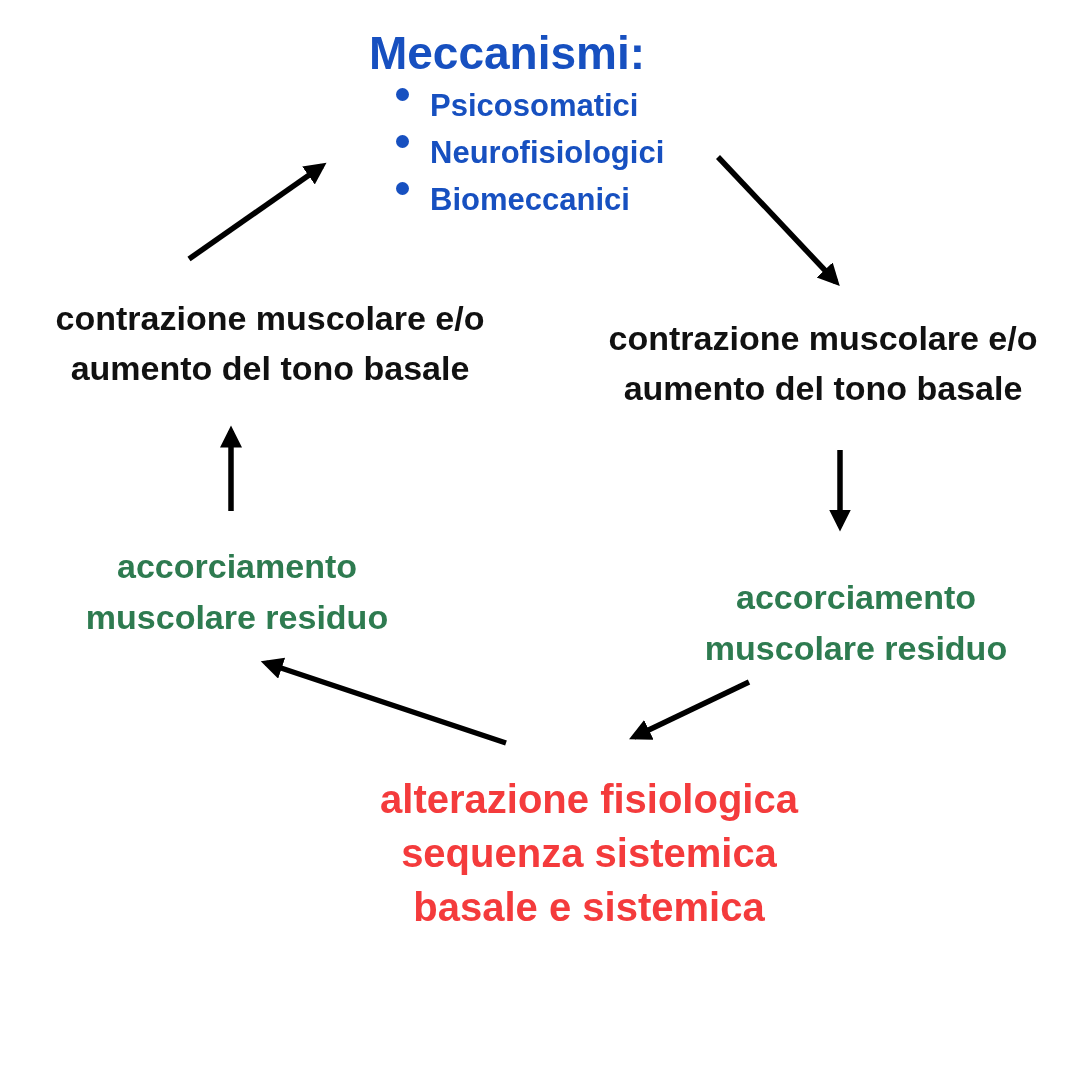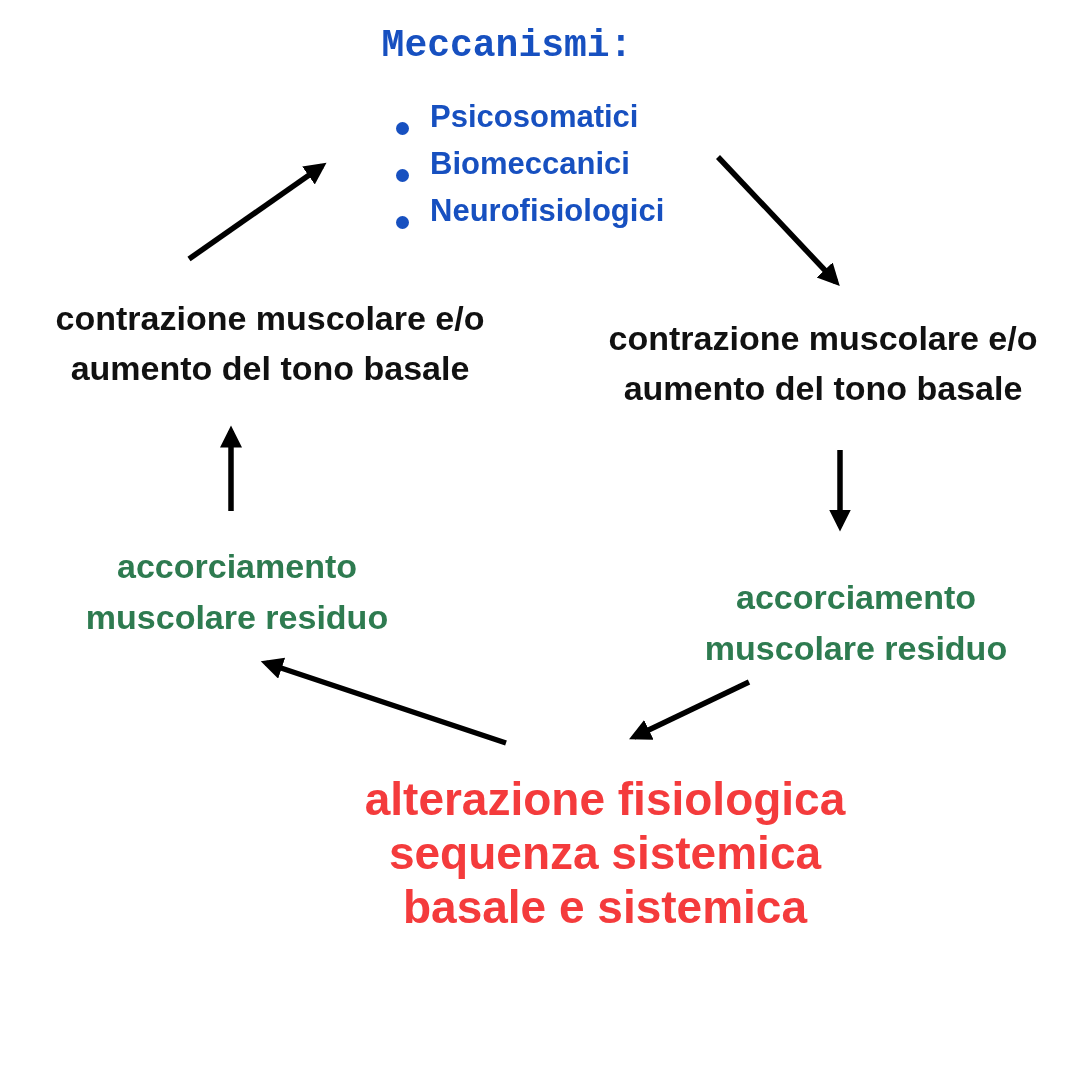--- a/index.html
+++ b/index.html
@@ -12,29 +12,29 @@
   html,body{background:#ffffff;}
   body{
     font-family:"Liberation Sans","DejaVu Sans",sans-serif;
     width:1080px;height:1080px;overflow:hidden;
   }
   .canvas{position:relative;width:1080px;height:1080px;background:#ffffff;}
   .node{position:absolute;text-align:center;font-weight:bold;}
   .node .ln{display:block;white-space:nowrap;}
 
   .title{
-    left:327px;top:24px;width:360px;
-    font-size:38px;line-height:44px;color:var(--blue);font-family:Liberation Mono, monospace;
+    left:327px;top:31px;width:360px;
+    font-size:46px;line-height:44px;color:var(--blue);
   }
   .mech-list{
     position:absolute;left:396px;top:88px;
     list-style:none;
   }
   .mech-list li{
-    display:flex;align-items:flex-end;height:47px;
+    display:flex;align-items:flex-start;height:47px;
     font-size:31px;font-weight:bold;color:var(--blue);white-space:nowrap;
   }
   .bullet-dot{
     width:13px;height:13px;border-radius:50%;
     background:var(--blue);margin-right:21px;flex:0 0 auto;
   }
 
   .contraction-left{
     left:20px;top:293px;width:500px;
     font-size:34px;line-height:50px;color:var(--ink);
@@ -45,22 +45,22 @@
   }
   .shortening-left{
     left:37px;top:541px;width:400px;
     font-size:34px;line-height:51px;color:var(--green);
   }
   .shortening-right{
     left:656px;top:572px;width:400px;
     font-size:34px;line-height:51px;color:var(--green);
   }
   .alteration{
-    left:345px;top:772px;width:520px;
-    font-size:46px;line-height:54px;color:var(--red);
+    left:329px;top:772px;width:520px;
+    font-size:40px;line-height:54px;color:var(--red);
   }
 
   svg.arrows{position:absolute;left:0;top:0;width:1080px;height:1080px;pointer-events:none;}
   svg.arrows line{stroke:#000;stroke-width:5.5;}
 </style>
 </head>
 <body>
 
 <div class="canvas">
 
@@ -80,25 +80,25 @@
 
   <div class="node title">Meccanismi:</div>
 
   <ul class="mech-list">
     <li>
       <span class="bullet-dot"></span>
       <span>Psicosomatici</span>
     </li>
     <li>
       <span class="bullet-dot"></span>
-      <span>Biomeccanici</span>
+      <span>Neurofisiologici</span>
     </li>
     <li>
       <span class="bullet-dot"></span>
-      <span>Neurofisiologici</span>
+      <span>Biomeccanici</span>
     </li>
   </ul>
 
   <div class="node contraction-left">
     <span class="ln">contrazione muscolare e/o</span>
     <span class="ln">aumento del tono basale</span>
   </div>
 
   <div class="node contraction-right">
     <span class="ln">contrazione muscolare e/o</span>

